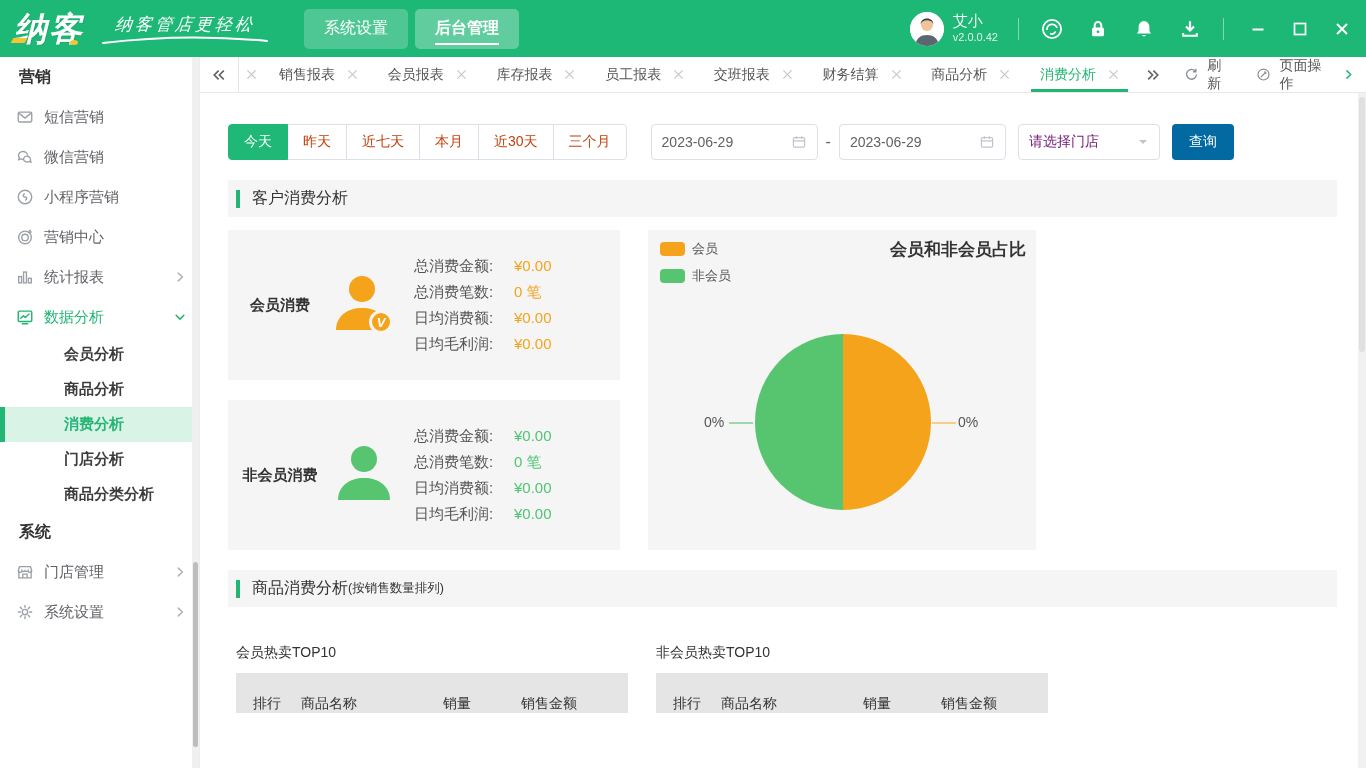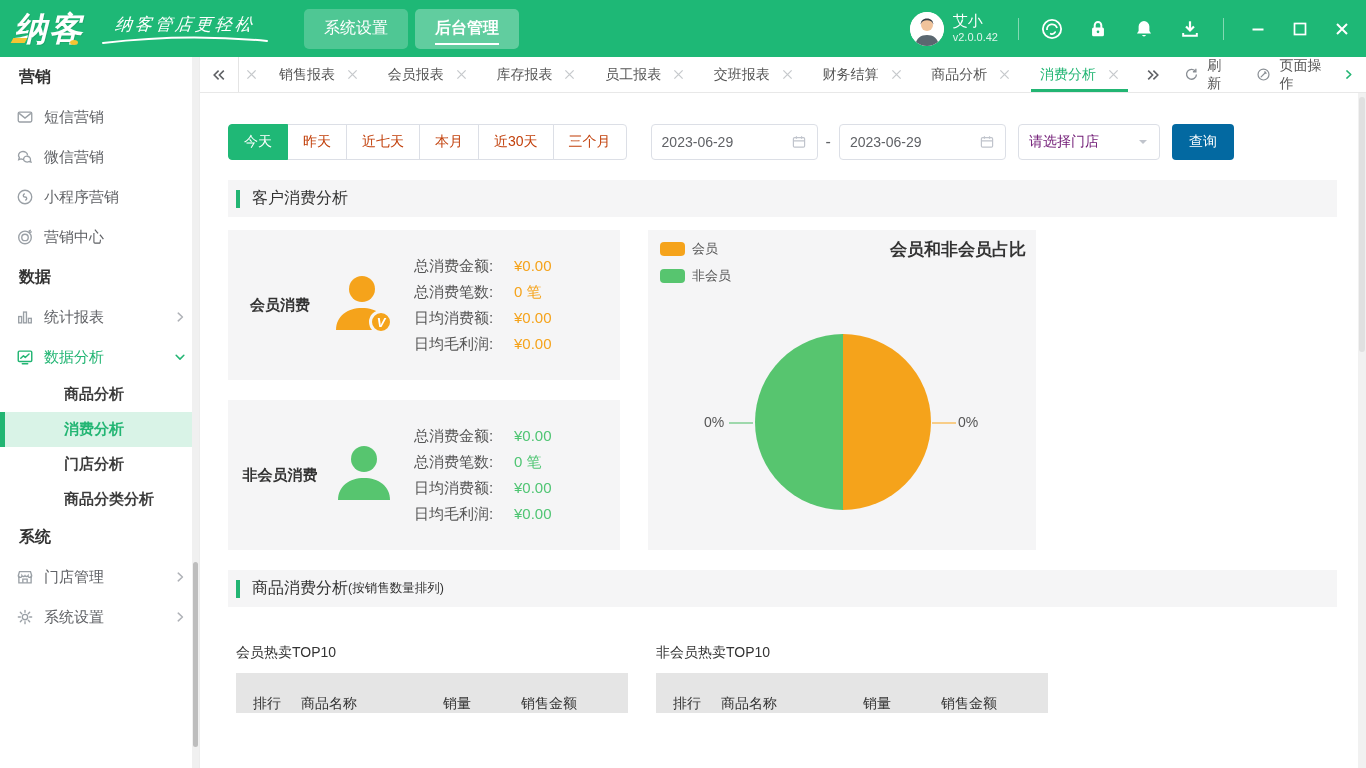--- a/index.html
+++ b/index.html
@@ -245,21 +245,20 @@
       <span class="micon">
           <svg width="18" height="18" viewBox="0 0 20 20" fill="none" stroke="currentColor" stroke-width="1.5">
             <circle cx="10" cy="10.5" r="7"></circle>
             <circle cx="10" cy="10.5" r="3.6"></circle>
             <path d="M14.5 3.5l1.5-1M15 5l2-.6" stroke-linecap="round"></path>
           </svg>
         </span>
       <span>营销中心</span>
     </div>
 
-    <div class="side-sec-title">数据</div>
 
     <div class="side-item">
       <span class="micon">
           <svg width="18" height="18" viewBox="0 0 20 20" fill="none" stroke="currentColor" stroke-width="1.5">
             <rect x="3" y="9.5" width="3.2" height="7"></rect>
             <rect x="8.4" y="4.5" width="3.2" height="12"></rect>
             <rect x="13.8" y="11.5" width="3.2" height="5"></rect>
           </svg>
         </span>
       <span>统计报表</span>
@@ -278,20 +277,21 @@
           </svg>
         </span>
       <span>数据分析</span>
       <span class="chev">
           <svg width="14" height="14" viewBox="0 0 20 20" fill="none" stroke="currentColor" stroke-width="2.2" stroke-linecap="round" stroke-linejoin="round">
             <path d="M4.5 7.5 10 13l5.5-5.5"></path>
           </svg>
         </span>
     </div>
 
+    <div class="side-sub">会员分析</div>
     <div class="side-sub">商品分析</div>
     <div class="side-sub active">消费分析</div>
     <div class="side-sub">门店分析</div>
     <div class="side-sub">商品分类分析</div>
 
     <div class="side-sec-title">系统</div>
 
     <div class="side-item">
       <span class="micon">
           <svg width="18" height="18" viewBox="0 0 20 20" fill="none" stroke="currentColor" stroke-width="1.5">

